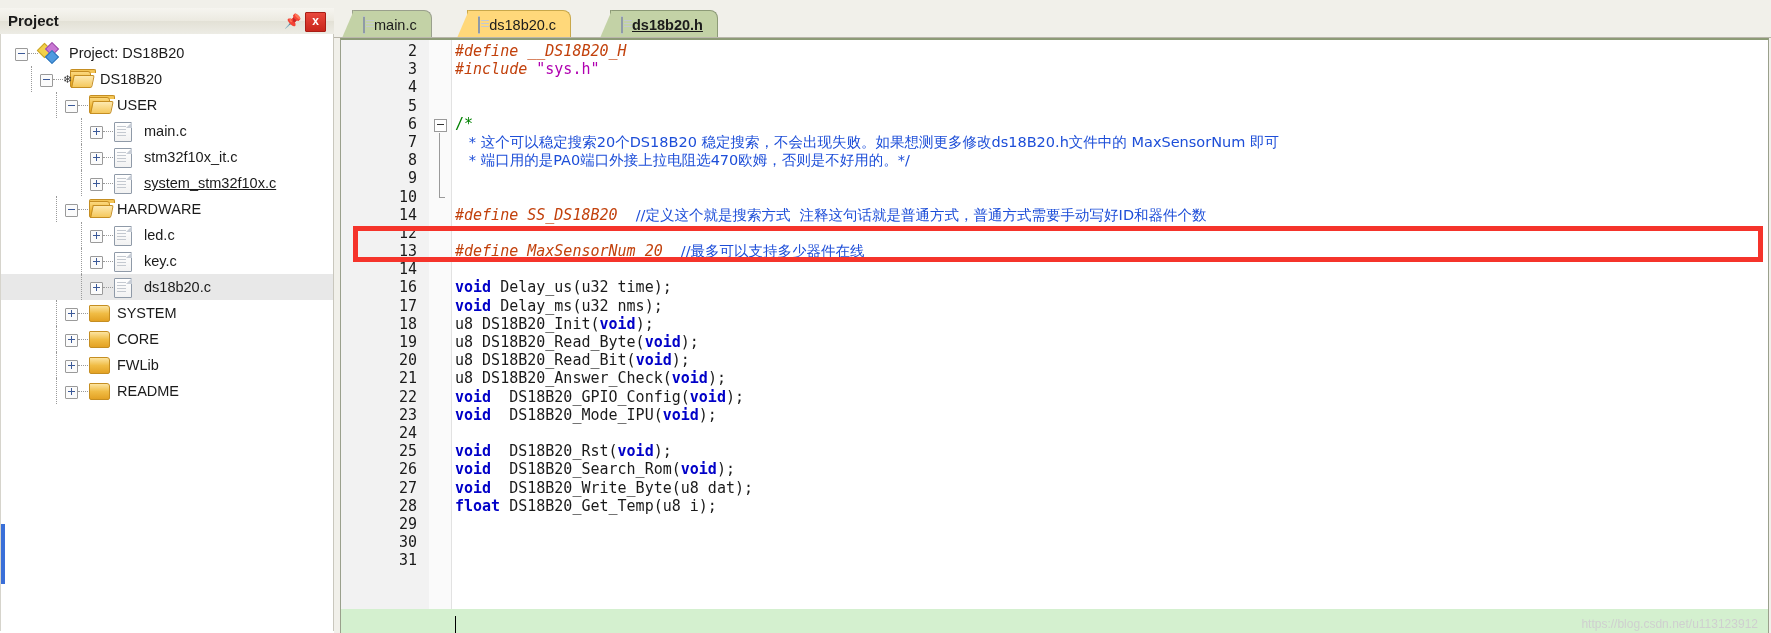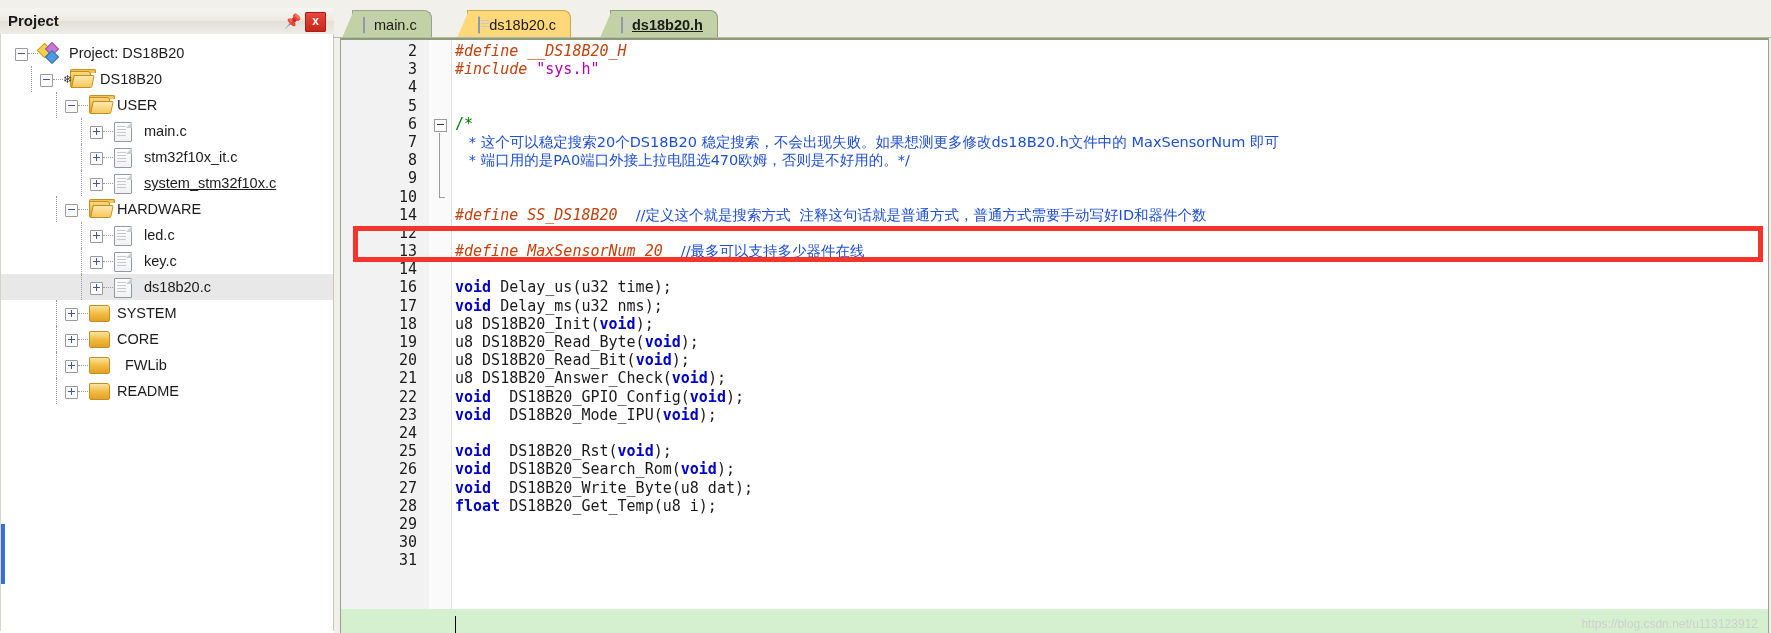--- a/index.html
+++ b/index.html
@@ -290,21 +290,21 @@
             </div>
             <div class="label" style="left: 116px;">CORE</div>
           </div>
           <div class="node" style="top: 0px;">
             <div class="vline" style="left: 55px; top: 0px; height: 26px;"></div>
             <div class="exp plus" style="left: 64px;"></div>
             <div class="hline" style="left: 77px; top: 13px; width: 10px;"></div>
             <div class="folder plain" style="left: 88px;">
               <div class="back"></div>
             </div>
-            <div class="label" style="left: 124px;">FWLib</div>
+            <div class="label" style="left: 116px;">FWLib</div>
           </div>
           <div class="node" style="top: 0px;">
             <div class="vline" style="left: 55px; top: 0px; height: 26px;"></div>
             <div class="exp plus" style="left: 64px;"></div>
             <div class="hline" style="left: 77px; top: 13px; width: 10px;"></div>
             <div class="folder plain" style="left: 88px;">
               <div class="back"></div>
             </div>
             <div class="label" style="left: 116px;">README</div>
           </div>

